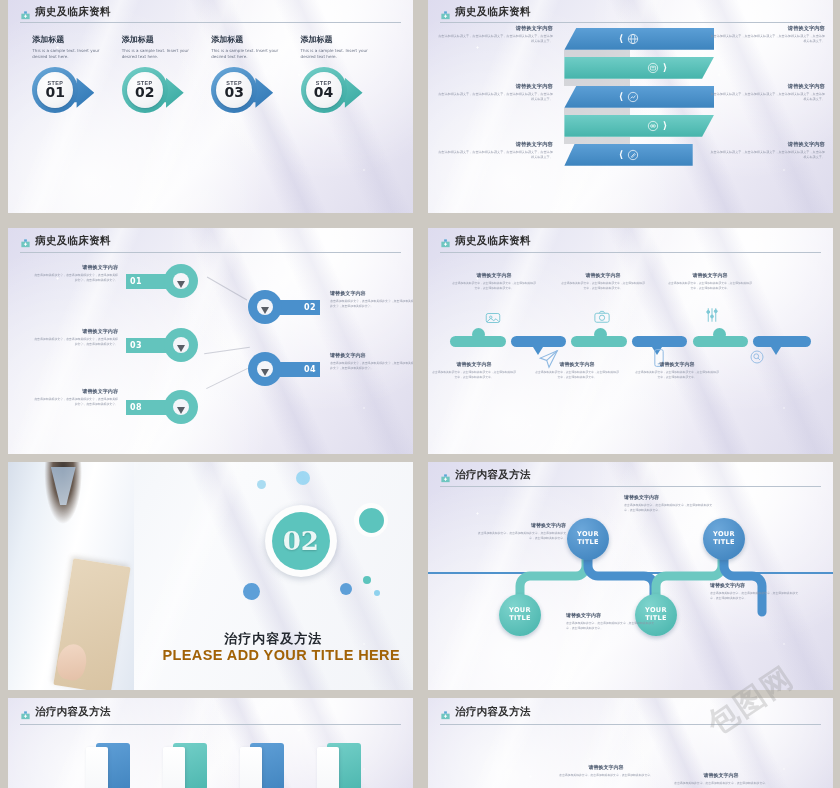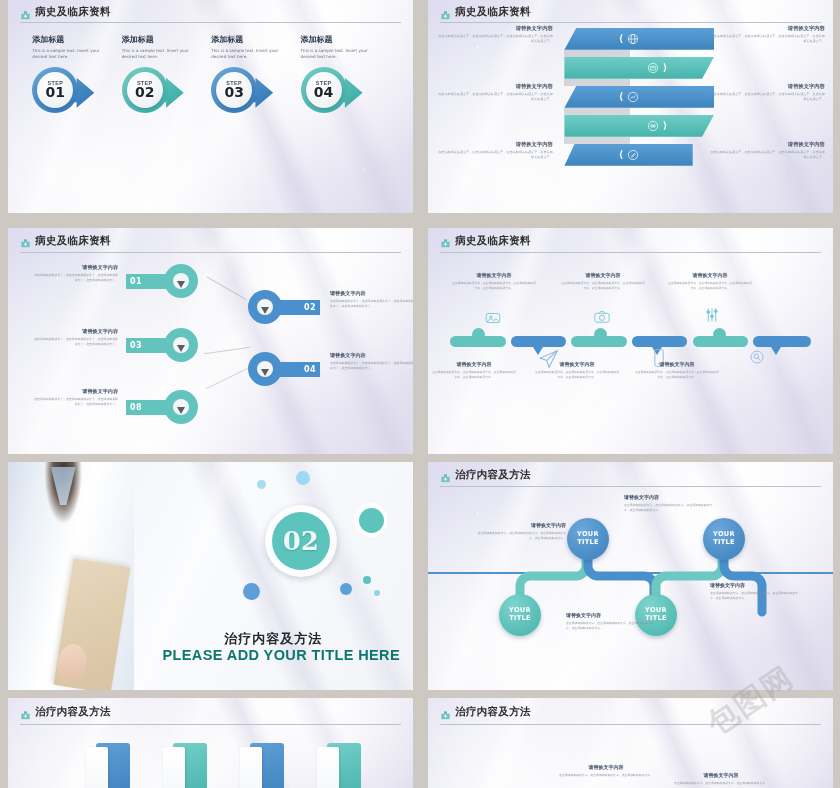--- a/index.html
+++ b/index.html
@@ -170,21 +170,21 @@
   }
   .s5-circ .num { font-size:26px;font-weight:bold;color:#ecf7f6;line-height:1;
                   text-shadow:0 1px 2px rgba(0,0,0,.18);
                   font-family:"DejaVu Serif","Liberation Serif",serif;}
   .s5-dot { position:absolute; border-radius:50%; }
   .s5-dot.ring { background:#fdfdfd; display:flex;align-items:center;justify-content:center; }
   .s5-dot.ring i { display:block;border-radius:50%; }
   .s5-ttl { position:absolute; left:0; right:0; bottom:12%; text-align:center; }
   .s5-ttl .cn { font-size:13px;font-weight:bold;color:#23282f;letter-spacing:1px;
                 font-family:"DejaVu Sans","Liberation Sans",sans-serif;}
-  .s5-ttl .en { font-size:14.5px;font-weight:bold;color:#0f766e;letter-spacing:.4px;margin-top:-1px;margin-left:16px;}
+  .s5-ttl .en { font-size:14.5px;font-weight:bold;color:#a16207;letter-spacing:.4px;margin-top:-1px;margin-left:16px;}
 
   
   .s6-line { position:absolute; left:0; right:0; top:50%; height:1.6px; background:#4f92cc; }
   .s6-bubble {
     position:absolute; width:42px;height:42px;border-radius:50%;
     display:flex;flex-direction:column;align-items:center;justify-content:center;
     box-shadow:0 2px 4px rgba(50,80,120,.3);
   }
   .s6-bubble span { font-size:6.6px;font-weight:bold;color:#fff;line-height:1.15;letter-spacing:.3px;
                     font-family:"DejaVu Sans","Liberation Sans",sans-serif;}

